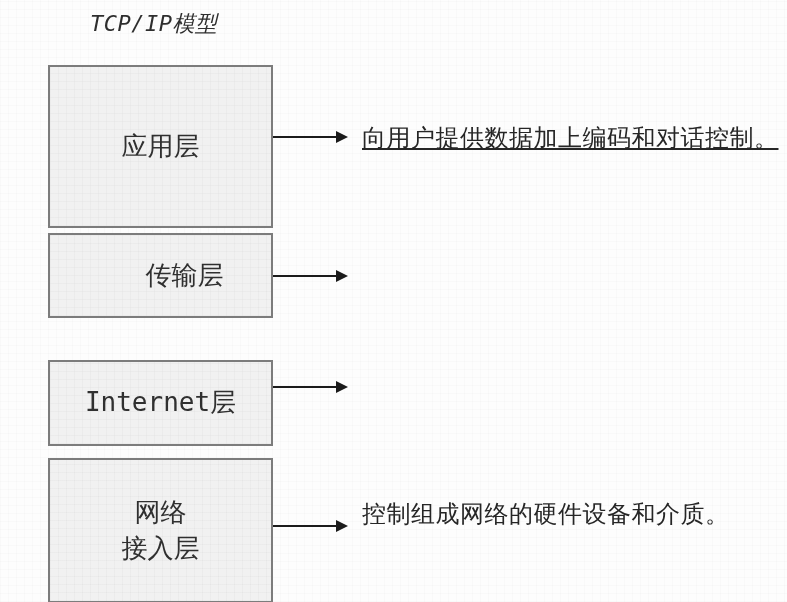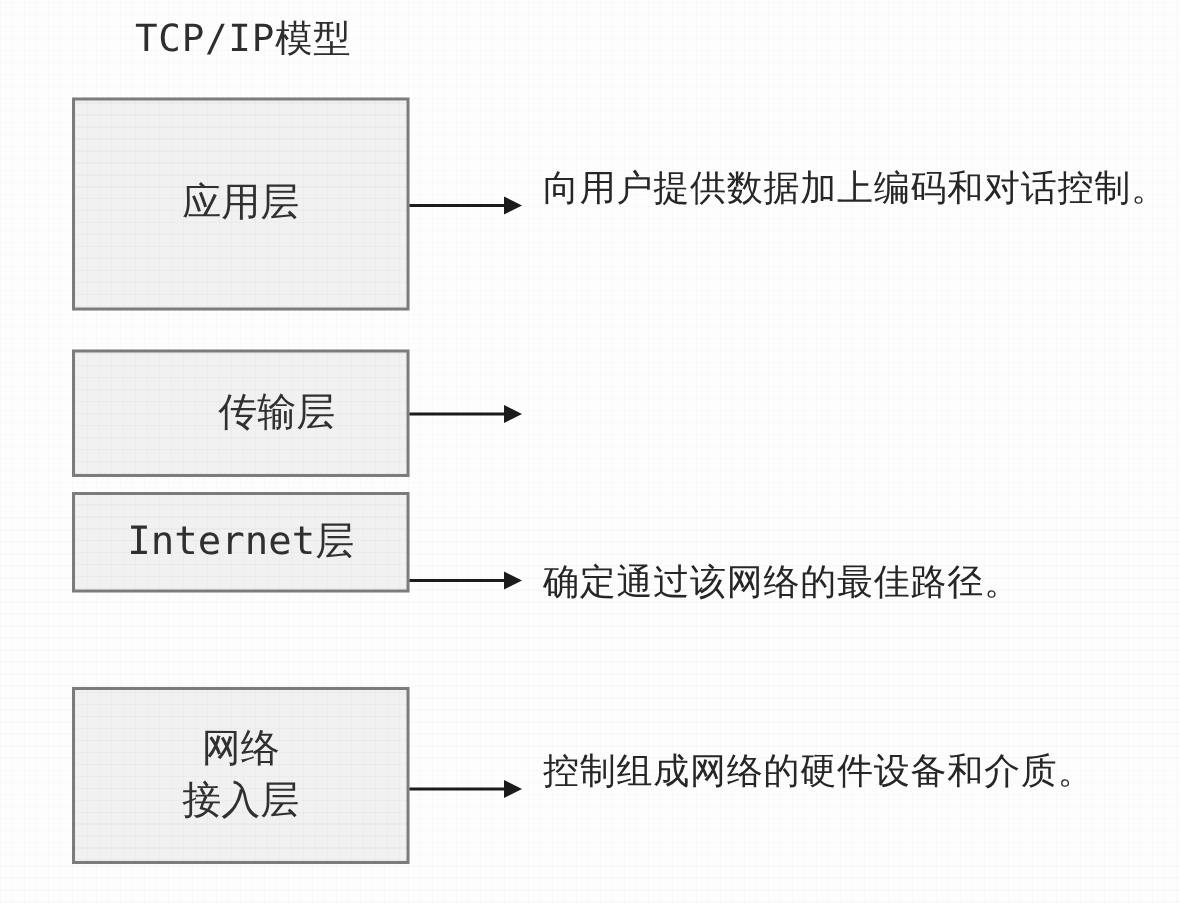--- a/index.html
+++ b/index.html
@@ -15,24 +15,25 @@
       repeating-linear-gradient(90deg, rgba(0,0,0,0.015) 0 1px, transparent 1px 8px);
     font-family: "DejaVu Sans Mono", "Liberation Mono", monospace;
     color: #2a2a2a;
     overflow: hidden;
   }
 
   .diagram-title {
     position: absolute;
     left: 90px;
     top: 9px;
-    font-size: 25px;
+    font-size: 22px;
     letter-spacing: 0.5px;
     color: #2e2e2e;
     white-space: nowrap;
+    font-style: italic;
   }
 
   .layer-box {
     position: absolute;
     left: 48px;
     width: 225px;
     background-color: #f1f1f1;
     background-image:
       repeating-linear-gradient(0deg,  rgba(0,0,0,0.025) 0 1px, transparent 1px 8px),
       repeating-linear-gradient(90deg, rgba(0,0,0,0.025) 0 1px, transparent 1px 8px);
@@ -41,24 +42,24 @@
     align-items: center;
     justify-content: center;
     text-align: center;
   }
   .layer-box-label {
     font-size: 26px;
     line-height: 1.35;
     color: #303030;
     white-space: pre-line;
   }
-  .box-1 { top: 65px;  height: 142px; }
+  .box-1 { top: 65px;  height: 163px; }
   .box-2 { top: 233px; height: 85px; padding-left: 48px;  }
-  .box-3 { top: 328px; height: 67px;  }
-  .box-4 { top: 458px; height: 118px; align-items: center; }
+  .box-3 { top: 360px; height: 86px;  }
+  .box-4 { top: 458px; height: 145px; align-items: center; }
 
   .arrow {
     position: absolute;
     left: 273px;
     width: 75px;
     height: 12px;
     transform: translateY(-50%);
   }
   .arrow-line {
     position: absolute;
@@ -85,21 +86,21 @@
 
   .layer-description {
     position: absolute;
     left: 362px;
     transform: translateY(-50%);
     font-size: 24px;
     letter-spacing: 0.5px;
     color: #262626;
     white-space: nowrap;
   }
-  .desc-1 { top: 125px; }
+  .desc-1 { top: 138px; text-decoration: underline; }
   .desc-2 { top: 277px; }
   .desc-3 { top: 388px; }
   .desc-4 { top: 514px; }
 </style>
 </head>
 <body>
 
 <div class="canvas">
 
   <div class="diagram-title">TCP/IP模型</div>
@@ -121,21 +122,20 @@
     <span class="arrow-head-icon"></span>
   </div>
 
   <div class="layer-box box-3">
     <span class="layer-box-label">Internet层</span>
   </div>
   <div class="arrow arrow-3">
     <span class="arrow-line"></span>
     <span class="arrow-head-icon"></span>
   </div>
-  <div class="layer-description desc-3">确定通过该网络的最佳路径。</div>
 
   <div class="layer-box box-4">
     <span class="layer-box-label">网络
 接入层</span>
   </div>
   <div class="arrow arrow-4">
     <span class="arrow-line"></span>
     <span class="arrow-head-icon"></span>
   </div>
   <div class="layer-description desc-4">控制组成网络的硬件设备和介质。</div>

